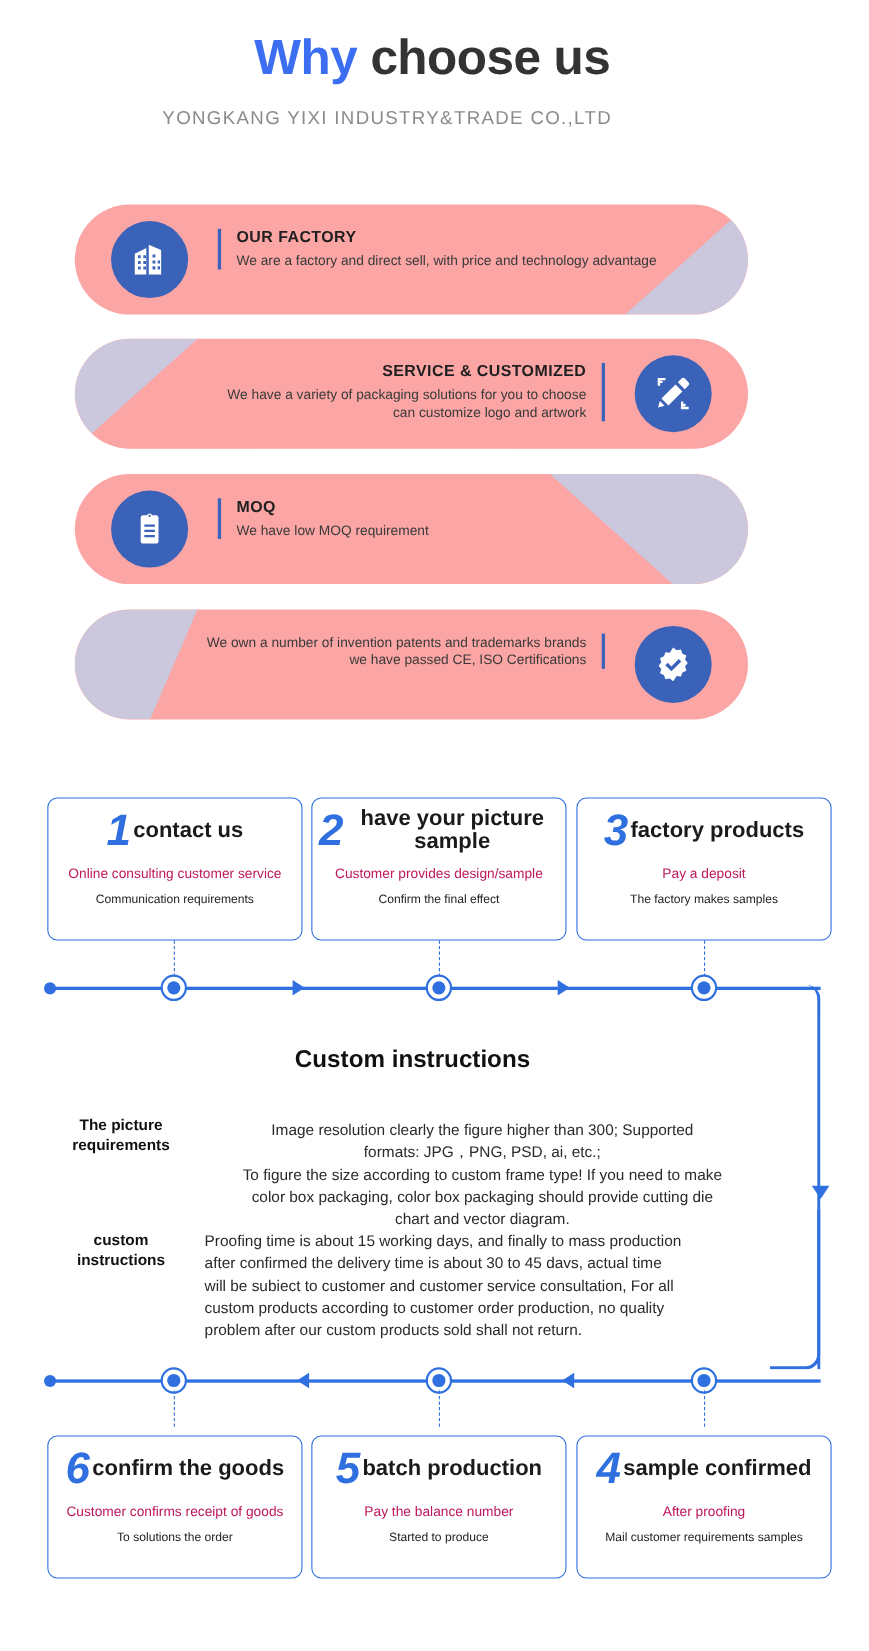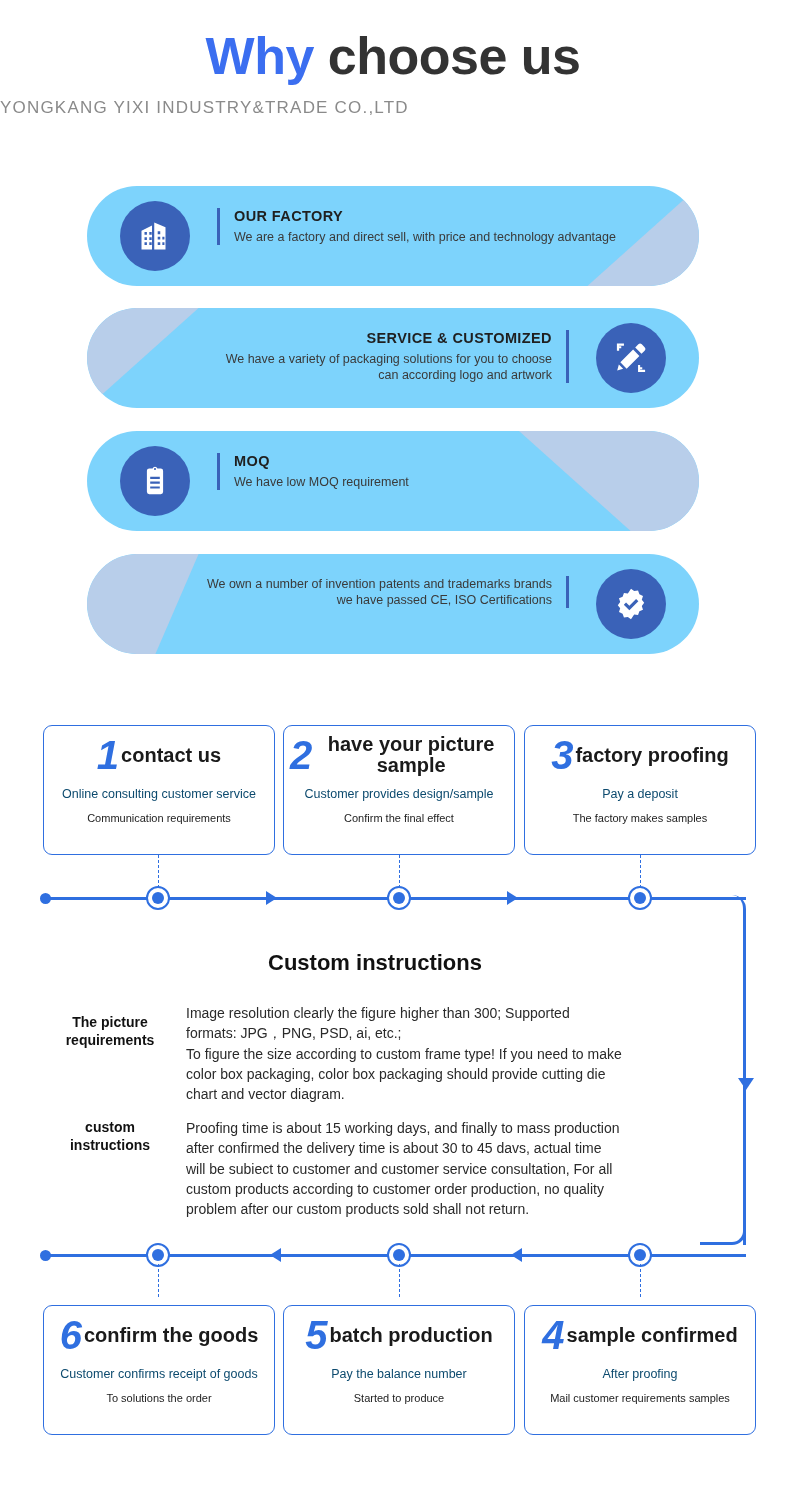--- a/index.html
+++ b/index.html
@@ -8,34 +8,34 @@
     background: #ffffff;
     font-family: "Liberation Sans", sans-serif;
     overflow: hidden;
   }
   .page { position: relative; width: 790px; height: 1501px; background:#fff; }
 
   
   .header { position:absolute; top:0; left:0; width:790px; height:150px; }
   .title {
     position:absolute; top:26px; left:0; width:786px; text-align:center;
-    font-size:52px; font-weight:bold; letter-spacing:-0.5px;
+    font-size:45px; font-weight:bold; letter-spacing:-0.5px;
     color:#333333; white-space:nowrap;
   }
   .title .accent { color:#3b6ef0; }
   .subtitle {
-    position:absolute; top:98px; left:0; width:704px; text-align:left;
+    position:absolute; top:98px; left:0; width:704px; text-align:center;
     font-size:17px; color:#8a8a8a; letter-spacing:1.2px; white-space:nowrap;
   }
 
   
   .features { position:absolute; top:186px; left:0; width:790px; height:480px; }
   .fcard {
-    position:absolute; left:87px; width:612px; height:100px;
-    background:#7dd3fc; border-radius:50px; overflow:hidden;
+    position:absolute; left:68px; width:612px; height:100px;
+    background:#fca5a5; border-radius:50px; overflow:hidden;
   }
   .fcard.c1 { top:0px; }
   .fcard.c2 { top:122px; }
   .fcard.c3 { top:245px; }
   .fcard.c4 { top:368px; }
 
   
   .wedge {
     position:absolute; top:0; width:180px; height:100px;
     background:#c2cde6; opacity:.85;
@@ -96,21 +96,21 @@
     padding:6px 6px 0 6px; min-height:52px;
   }
   .step-num {
     font-size:40px; font-weight:bold; font-style:italic; color:#2f6fe0;
     line-height:0.95; margin-right:2px;
   }
   .step-title {
     font-size:20px; font-weight:bold; color:#1a1a1a; line-height:1.03;
     text-align:center;
   }
-  .step-l1 { font-size:12.5px; color:#0c4a6e; margin-top:9px; }
+  .step-l1 { font-size:12.5px; color:#be185d; margin-top:9px; }
   .step-l2 { font-size:11px; color:#222; margin-top:11px; }
 
   
   .dash {
     position:absolute; width:0; border-left:1.4px dashed #2f6fe0;
   }
 
   
   .rail { position:absolute; height:3px; background:#2f6fe0; }
   .rail-dot {
@@ -190,21 +190,21 @@
     <div class="fcard c2">
       <div class="wedge left"></div>
       <div class="ficon ir">
         <svg viewBox="0 0 24 24">
             <path d="M16.9 2.9l-2.1 2.1 4.2 4.2 2.1-2.1a1.6 1.6 0 000-2.3l-1.9-1.9a1.6 1.6 0 00-2.3 0zM13.4 6.4L4.9 14.9l4.2 4.2 8.5-8.5-4.2-4.2zM3.9 16.3l-1.1 4 4-1.1-2.9-2.9zM7.3 2.4H2.6v4.7h1.5V5.5h1.4V4.1H4.1V3.8h3.2V2.4zm9.4 14.2v4.7h4.7v-1.4h-3.3v-.4h1.4v-1.4h-1.4v-1.5h-1.4z"></path>
           </svg>
       </div>
       <div class="ftext tr">
         <div class="fhead">SERVICE  &amp; CUSTOMIZED</div>
         <div class="fbody">We have a variety of packaging solutions for you to choose
-can according logo and artwork</div>
+can customize logo and artwork</div>
       </div>
     </div>
 
     <div class="fcard c3">
       <div class="wedge rightb"></div>
       <div class="ficon il">
         <svg viewBox="0 0 24 24">
             <path d="M15.8 3.6h-2.2a1.7 1.7 0 00-3.2 0H8.2A1.6 1.6 0 006.6 5.2v14a1.6 1.6 0 001.6 1.6h7.6a1.6 1.6 0 001.6-1.6v-14a1.6 1.6 0 00-1.6-1.6zm-3.8-.3a.7.7 0 110 1.4.7.7 0 010-1.4zM15.2 17H8.8v-1.4h6.4V17zm0-3.2H8.8v-1.4h6.4v1.4zm0-3.2H8.8V9.2h6.4v1.4z"></path>
           </svg>
       </div>
@@ -245,21 +245,21 @@
           <span class="step-num">2</span>
           <span class="step-title">have your picture sample</span>
         </div>
         <div class="step-l1">Customer provides design/sample</div>
         <div class="step-l2">Confirm the final effect</div>
       </div>
 
       <div class="stepbox sb3">
         <div class="step-headline">
           <span class="step-num">3</span>
-          <span class="step-title">factory proofing</span>
+          <span class="step-title">factory products</span>
         </div>
         <div class="step-l1">Pay a deposit</div>
         <div class="step-l2">The factory makes samples</div>
       </div>
     </div>
 
     <div class="dash" style="left:158px; top:155px; height:33px;"></div>
     <div class="dash" style="left:399px; top:155px; height:33px;"></div>
     <div class="dash" style="left:640px; top:155px; height:33px;"></div>
 
@@ -273,21 +273,21 @@
 
     <div class="side-path" style="left:700px; top:195px; width:46px; height:350px; border-right:3px solid #2f6fe0; border-bottom:none; border-top-right-radius:14px; background:transparent;"></div>
     <div class="arrow-d" style="left:738px; top:378px;"></div>
     <div class="side-path" style="left:700px; top:400px; width:46px; height:145px; border-right:3px solid #2f6fe0; border-bottom:3px solid #2f6fe0; border-bottom-right-radius:14px; background:transparent;"></div>
 
     <div class="ci-title">Custom instructions</div>
 
     <div class="ci-row">
       <div class="ci-label" style="left:50px; top:313px;">The picture
 requirements</div>
-      <div class="ci-text" style="left:186px; top:303px; width:505px;">Image resolution clearly the figure higher than 300;   Supported
+      <div class="ci-text" style="left:186px; top:317px; width:505px;text-align:center;">Image resolution clearly the figure higher than 300;   Supported
 formats: JPG，PNG, PSD, ai, etc.;
 To figure the size according to custom frame type!  If you need to make
 color box packaging, color box packaging should provide cutting die
 chart and vector diagram.</div>
     </div>
 
     <div class="ci-row">
       <div class="ci-label" style="left:50px; top:418px;">custom
 instructions</div>
       <div class="ci-text" style="left:186px; top:418px; width:505px;">Proofing time is about 15 working days, and finally to mass production

